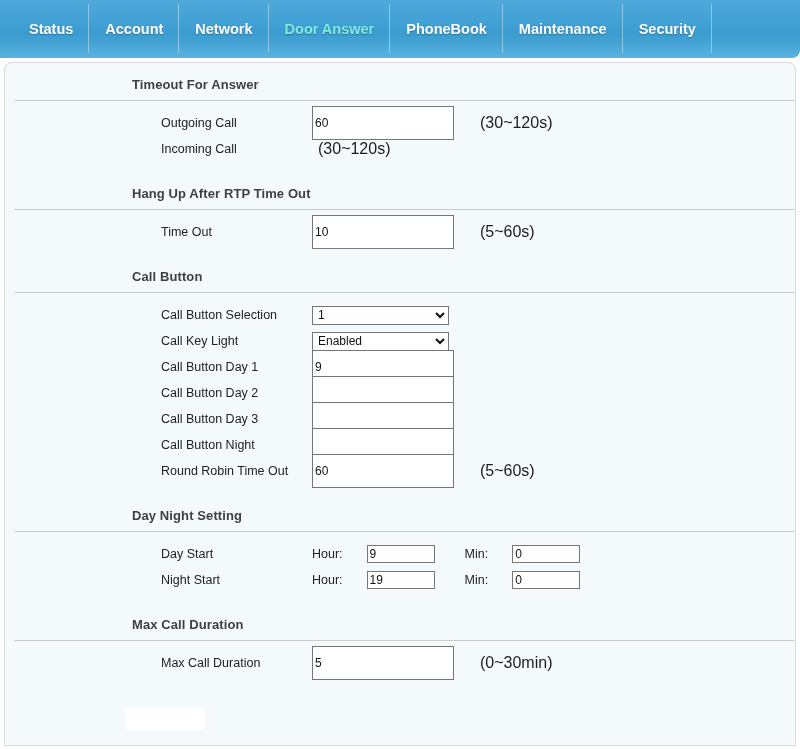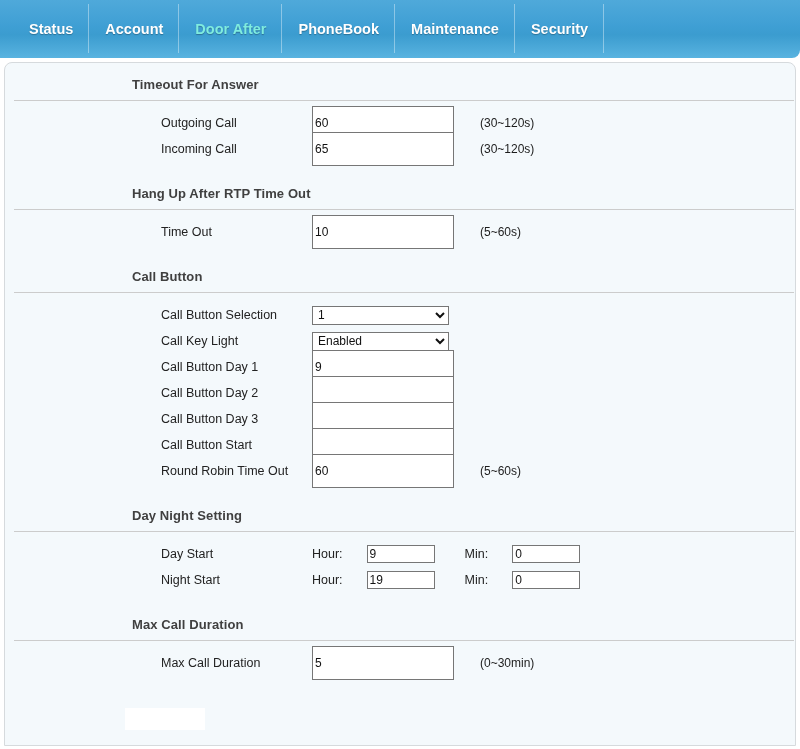--- a/index.html
+++ b/index.html
@@ -132,21 +132,21 @@
     border: 1px solid #767676;
     background: #ffffff;
     font-family: "Liberation Sans", sans-serif;
     font-size: 12px;
     color: #111111;
     padding: 0 1px;
     outline: none;
   }
   .hint {
     margin-left: 6px;
-    font-size: 12px;
+    font-size: 16px;
     color: #1c1c1c;
     white-space: nowrap;
   }
 
   .sub-label {
     font-size: 12.5px;
     color: #222222;
     white-space: nowrap;
   }
   .txt-small {
@@ -180,41 +180,41 @@
     cursor: pointer;
   }
 </style>
 </head>
 <body>
 
 <div class="navbar">
   <div class="nav-inner">
     <div class="nav-tab">Status</div>
     <div class="nav-tab">Account</div>
-    <div class="nav-tab active">Door After</div>
+    <div class="nav-tab">Network</div>
+    <div class="nav-tab active">Door Answer</div>
     <div class="nav-tab">PhoneBook</div>
     <div class="nav-tab">Maintenance</div>
     <div class="nav-tab">Security</div>
   </div>
 </div>
 
 <div class="panel">
 
   <div class="section">
     <div class="section-title">Timeout For Answer</div>
     <div class="rule"></div>
     <div class="rows">
       <div class="row">
         <div class="row-label">Outgoing Call</div>
         <input class="txt" type="text" value="60" style="">
         <span class="hint">(30~120s)</span>
       </div>
       <div class="row">
         <div class="row-label">Incoming Call</div>
-        <input class="txt" type="text" value="65" style="">
         <span class="hint">(30~120s)</span>
       </div>
     </div>
   </div>
 
   <div class="section">
     <div class="section-title">Hang Up After RTP Time Out</div>
     <div class="rule"></div>
     <div class="rows">
       <div class="row">
@@ -247,21 +247,21 @@
       </div>
       <div class="row">
         <div class="row-label">Call Button Day 2</div>
         <input class="txt" type="text" value="" style="">
       </div>
       <div class="row">
         <div class="row-label">Call Button Day 3</div>
         <input class="txt" type="text" value="" style="">
       </div>
       <div class="row">
-        <div class="row-label">Call Button Start</div>
+        <div class="row-label">Call Button Night</div>
         <input class="txt" type="text" value="" style="">
       </div>
       <div class="row">
         <div class="row-label">Round Robin Time Out</div>
         <input class="txt" type="text" value="60" style="">
         <span class="hint">(5~60s)</span>
       </div>
     </div>
   </div>
 

